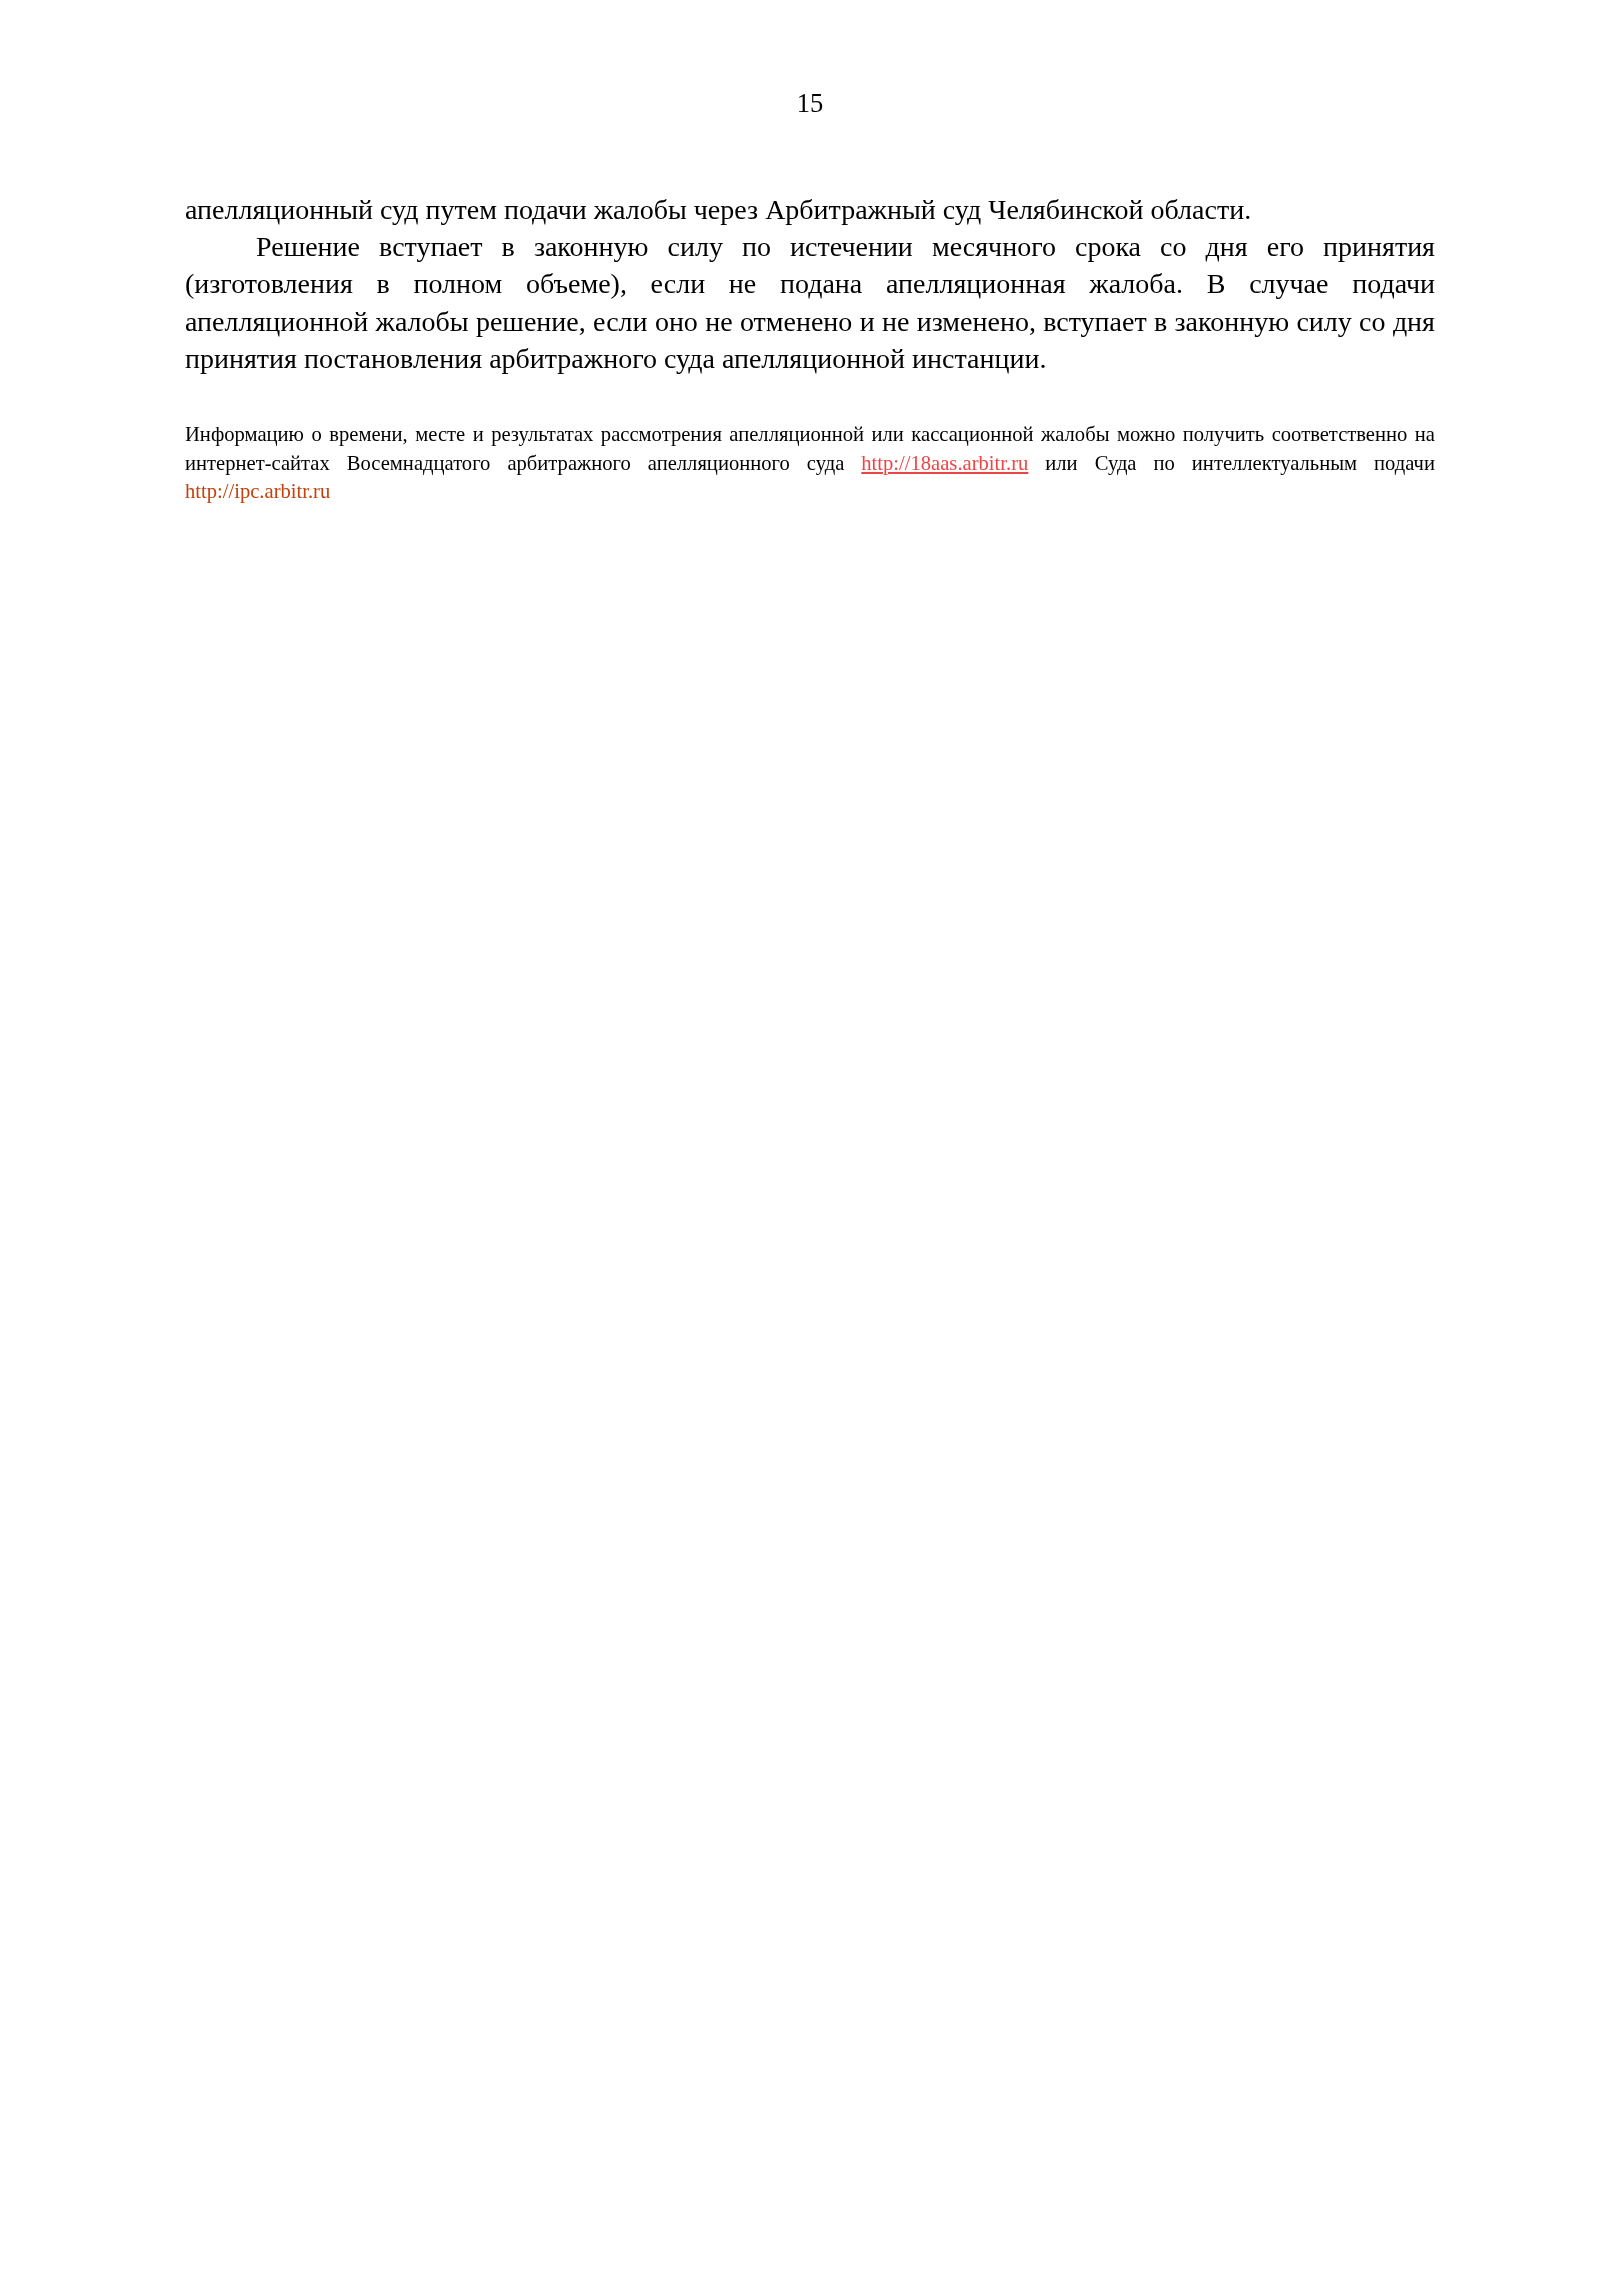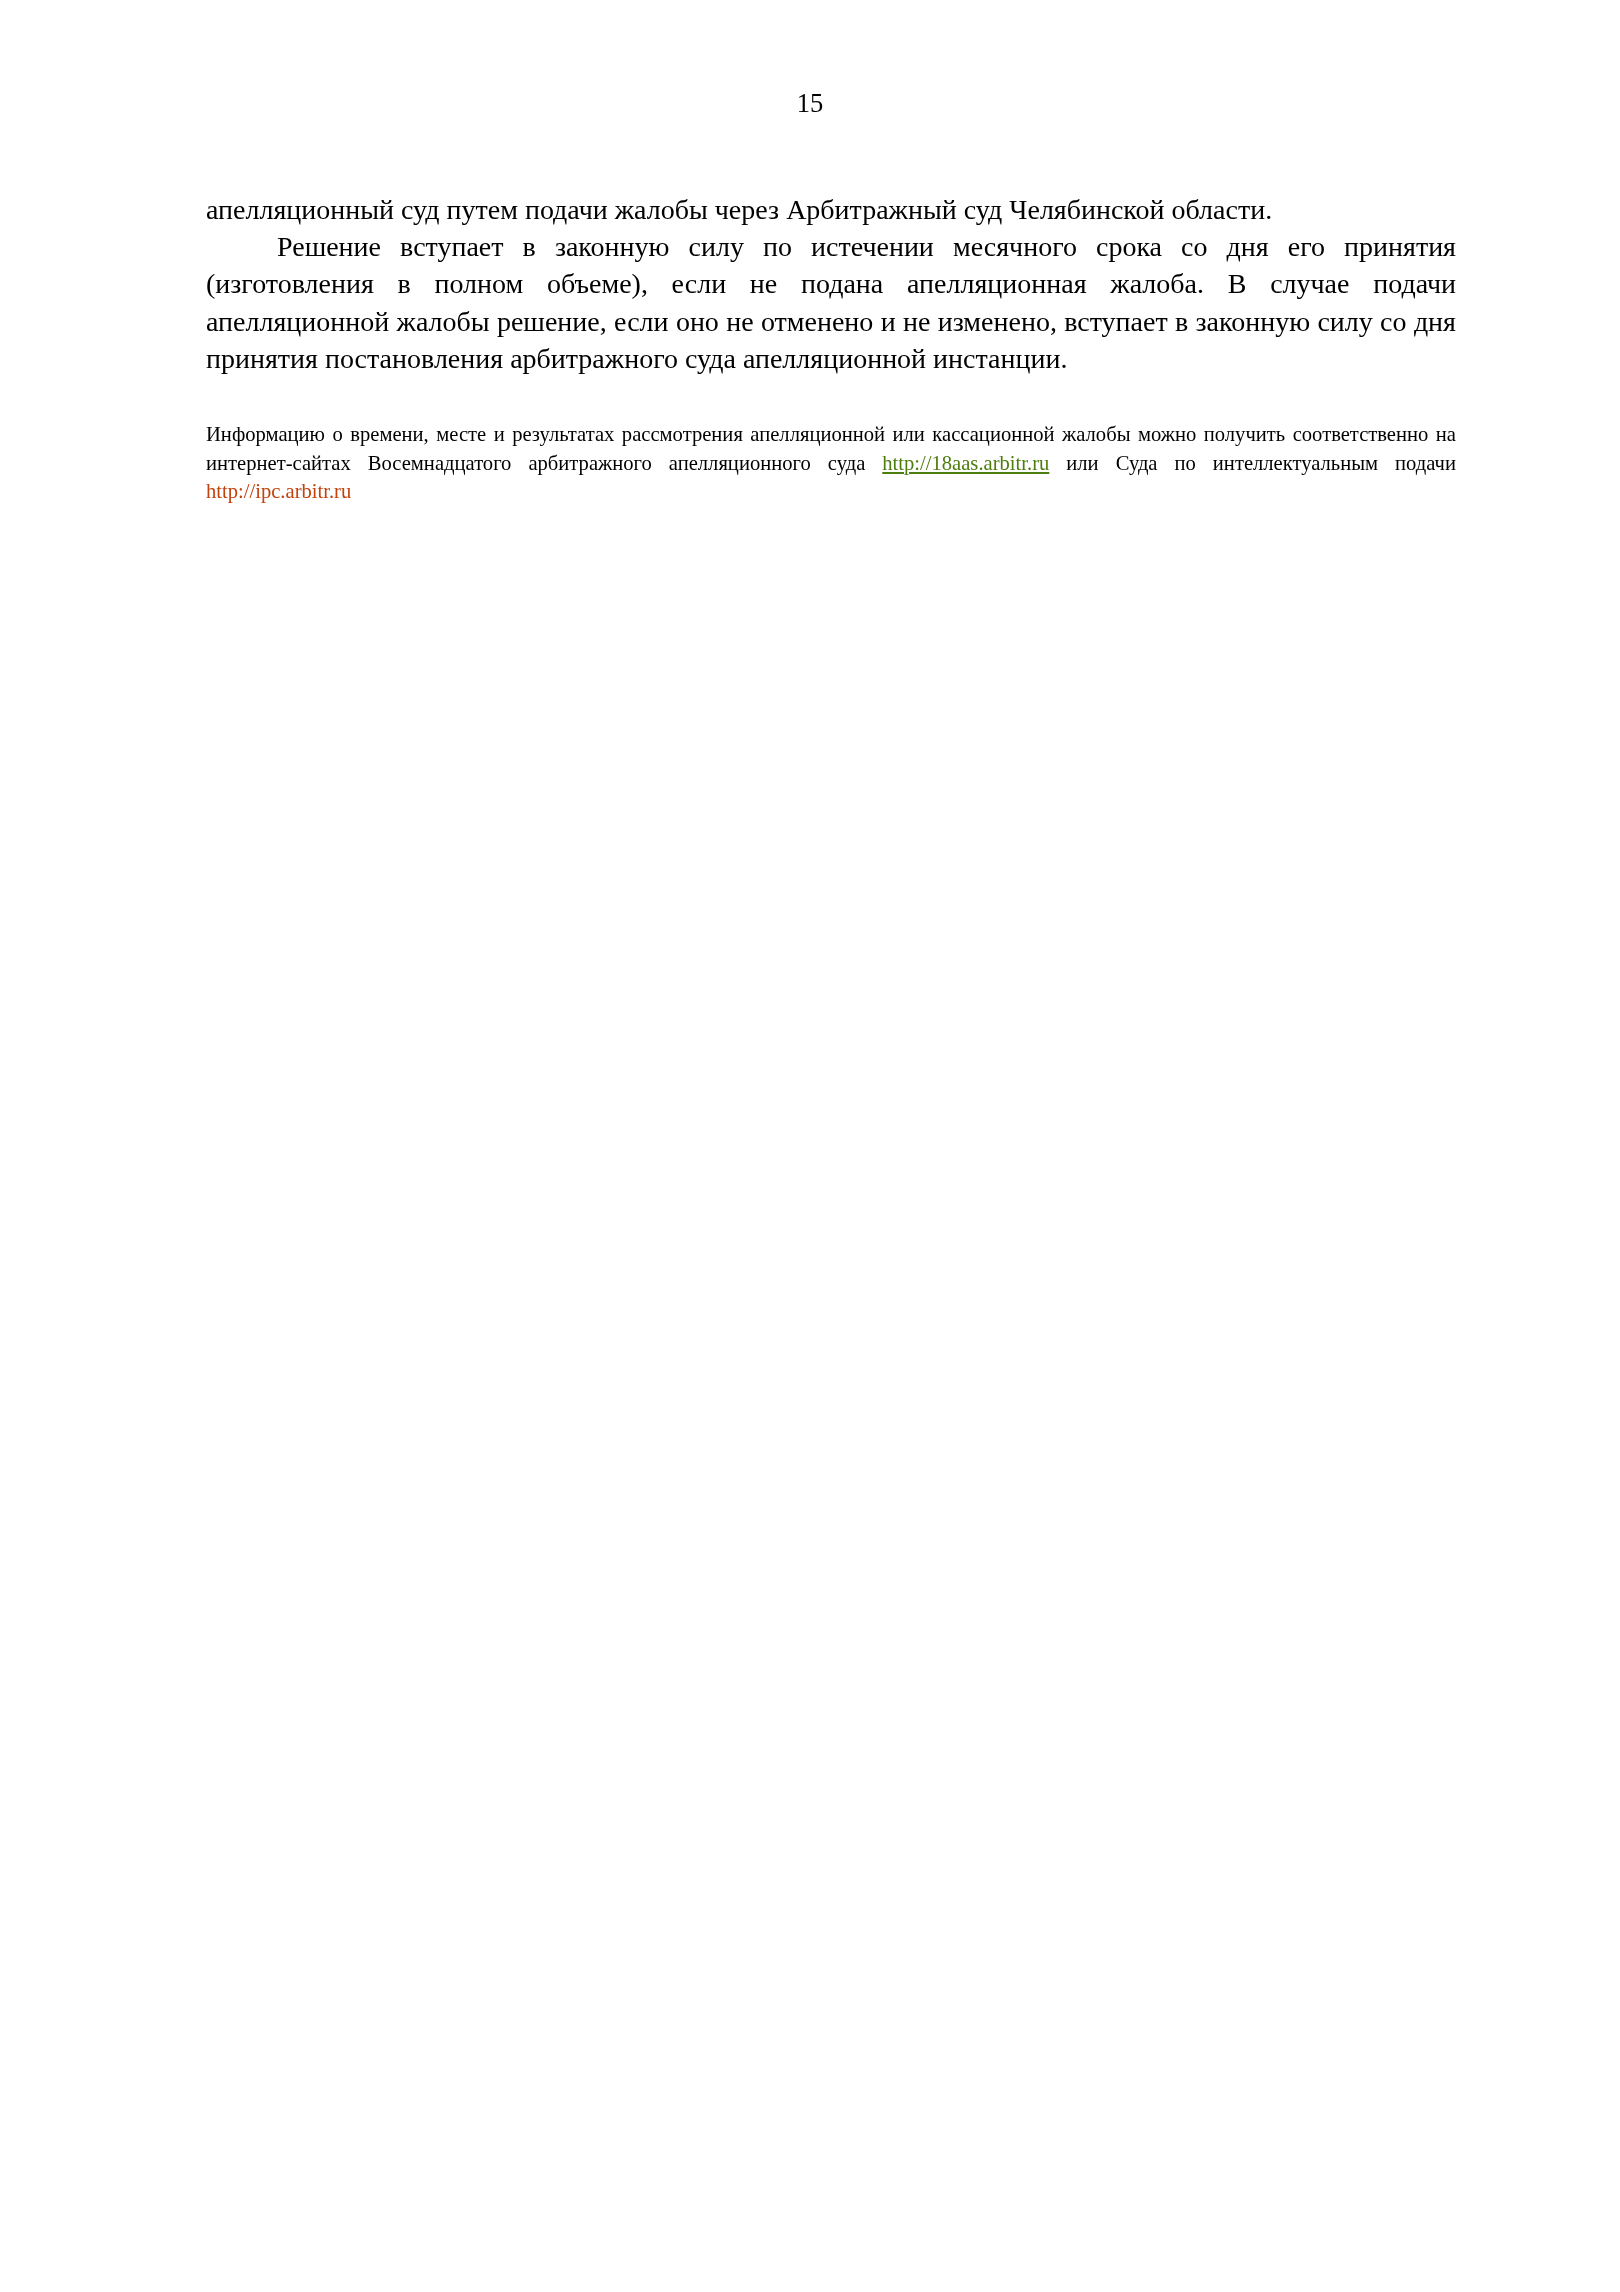--- a/index.html
+++ b/index.html
@@ -27,21 +27,20 @@
     width: 1620px;
     text-align: center;
     font-size: 26.5px;
     line-height: 1;
   }
   .content {
     position: absolute;
     left: 185px;
     top: 191px;
     width: 1250px;
-    margin-left: 21px;
   }
   .body-par {
     font-size: 28px;
     line-height: 1.33;
     text-align: justify;
     text-justify: inter-word;
     margin: 0;
   }
   .body-par.first {
     text-indent: 0;
@@ -64,21 +63,21 @@
     white-space: nowrap;
   }
   .footnote {
     margin-top: 43px;
     font-size: 20.6px;
     line-height: 1.38;
     text-align: justify;
     text-justify: inter-word;
   }
   .footnote .lnk {
-    color: #4d7c0f;
+    color: #ef4444;
     text-decoration: underline;
   }
   .footnote .plain-url {
     color: #c2410c;
     text-decoration: none;
   }
 </style>
 </head>
 <body>
 

